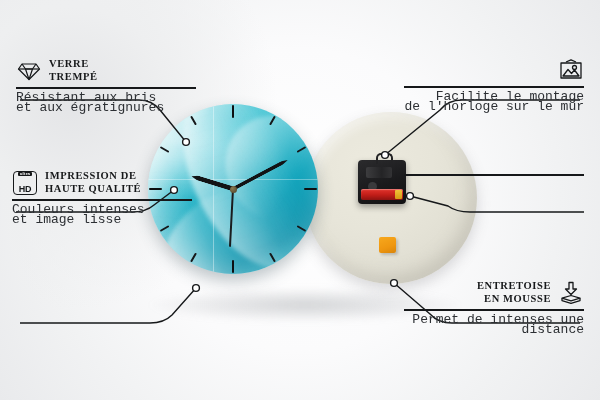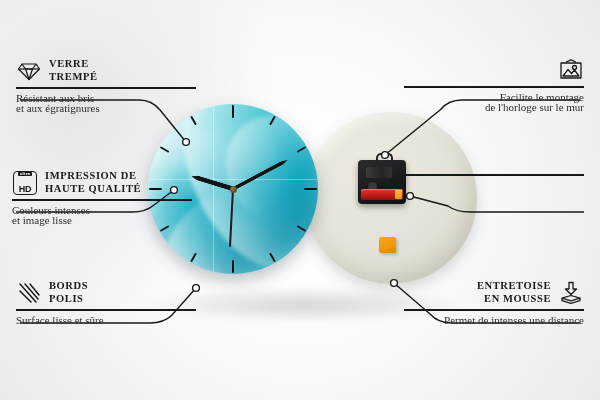--- a/index.html
+++ b/index.html
@@ -82,21 +82,21 @@
   .hand-s{width:2px;height:58px;margin-left:-1px;margin-top:-58px;background:#1a1c1e;}
   .hub{position:absolute;left:50%;top:50%;width:7px;height:7px;margin:-3.5px 0 0 -3.5px;border-radius:50%;
     background:radial-gradient(circle at 35% 35%,#8a7a52,#4a3f25);}
 
   
   .feature{position:absolute;width:180px;}
   .feature .head{display:flex;align-items:center;gap:7px;}
   .feature .ttl{font-family:Liberation Serif, serif;font-weight:700;font-size:10.5px;
     letter-spacing:.6px;color:#16181a;line-height:12.5px;text-transform:uppercase;}
   .feature .rule{height:1.6px;background:#16181a;margin:4px 0 4px 0;}
-  .feature .desc{font-family:Liberation Serif, serif;font-size:11px;color:#2c2f33;line-height:10.4px;}
+  .feature .desc{font-family:Liberation Mono, monospace;font-size:13px;color:#2c2f33;line-height:10.4px;}
   .feature.left .head{justify-content:flex-start;}
   .feature.left .ttl{text-align:left;}
   .feature.left .desc{text-align:left;}
   .feature.right .head{justify-content:flex-end;}
   .feature.right .ttl{text-align:right;}
   .feature.right .desc{text-align:right;}
 
   .ic{width:26px;height:24px;flex:0 0 26px;display:flex;align-items:center;justify-content:center;color:#16181a;}
   .ic svg{display:block;}
   .ic-hd{width:22px;height:22px;border:1.6px solid #16181a;border-radius:4px;
@@ -244,42 +244,20 @@
         <span>HAUTE QUALITÉ</span>
       </span>
     </div>
     <div class="rule"></div>
     <div class="desc">
       <span>Couleurs intenses</span><br>
       <span>et image lisse</span>
     </div>
   </div>
 
-  <div class="feature left" id="f-bords">
-    <div class="head">
-      <span class="ic">
-        <svg width="24" height="22" viewBox="0 0 24 22">
-            <g stroke="#16181a" stroke-width="1.5" stroke-linecap="round">
-          <path d="M3 2 L19 20"></path>
-              <path d="M8 2 L21 17"></path>
-              <path d="M13 2 L22 13"></path>
-              <path d="M3 9 L14 20"></path>
-        </g>
-          </svg>
-      </span>
-      <span class="ttl">
-        <span>BORDS</span><br>
-        <span>POLIS</span>
-      </span>
-    </div>
-    <div class="rule"></div>
-    <div class="desc">
-      <span>Surface lisse et sûre</span>
-    </div>
-  </div>
 
   <div class="feature right" id="f-poignee">
     <div class="head">
       <span class="ic">
         <svg width="26" height="23" viewBox="0 0 26 23">
             <g fill="none" stroke="#16181a" stroke-width="1.3" stroke-linejoin="round">
           <path d="M8 3 L13 0.8 L18 3"></path>
               <rect x="3" y="4" width="20" height="15"></rect>
           <path d="M5 17 L10 10.5 L13.5 14.5 L16.5 11 L21 17 Z"></path>
           <circle cx="16.5" cy="8.5" r="2"></circle>

